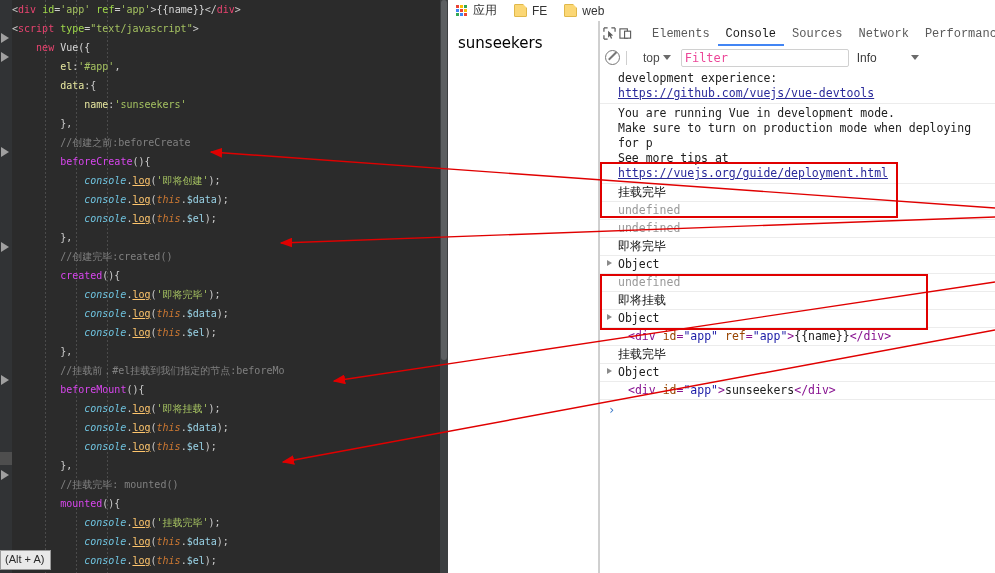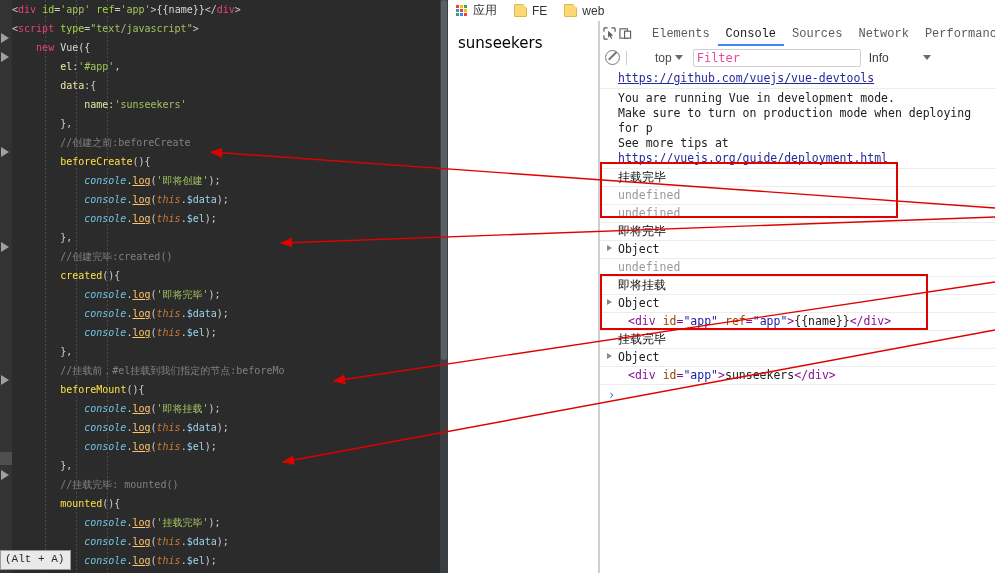--- a/index.html
+++ b/index.html
@@ -49,37 +49,37 @@
   .pn  { color: #cccccc; }          
   .at  { color: #9fd84a; }          
   .st  { color: #a5c261; }          
   .kw  { color: #e8436f; }          
   .fn  { color: #ffc66d; text-decoration: underline; }          
   .id  { color: #e8e8a0; }          
   .cm  { color: #808080; }          
   .obj { color: #6fc3df; font-style: italic; }  
   .ths { color: #cc7832; font-style: italic; }  
   .prp { color: #9ad4e8; }          
-  .mth { color: #fde047; }          
+  .mth { color: #d946ef; }          
   .pln { color: #d8d8d8; }
 
   #editor-scrollbar {
     position: absolute; left: 440px; top: 0; width: 8px; height: 573px;
     background: #3c3f41;
   }
   #editor-scrollbar .thumb {
     position: absolute; left: 1px; top: 0px; width: 6px; height: 360px;
     background: #5c5f61; border-radius: 3px;
   }
   #alt-a-tip {
     position: absolute; left: 0px; top: 550px;
     background: #e9e9e9; border: 1px solid #9a9a9a;
     color: #2a2a2a; font-size: 11px; line-height: 15px;
     padding: 1px 6px 2px 4px;
-    font-family: Liberation Mono, monospace;
+    font-family: Liberation Sans, sans-serif;
   }
 
   
   #browser {
     position: absolute; left: 448px; top: 0; width: 547px; height: 460px;
     background: #ffffff;
   }
   #bookmarks {
     position: absolute; left: 0; top: 0; width: 547px; height: 21px;
     background: #ffffff;
@@ -135,21 +135,21 @@
     display: flex; align-items: center; background: #ffffff;
   }
   .no-ico {
     width: 13px; height: 13px; border: 1.6px solid #777; border-radius: 50%;
     position: relative; margin-left: 5px;
   }
   .no-ico:after {
     content:''; position:absolute; left: 1px; top: 4.2px; width: 11px; height: 1.6px;
     background: #777; transform: rotate(-45deg); transform-origin: center;
   }
-  .ctx-select { font-size: 12px; color: #4a4a4a; display:flex; align-items:center; gap:3px; margin-left: 22px; }
+  .ctx-select { font-size: 12px; color: #4a4a4a; display:flex; align-items:center; gap:3px; margin-left: 10px; }
   .caret { width:0;height:0;border-left:4px solid transparent;border-right:4px solid transparent;border-top:5px solid #6a6a6a; }
   #filter-input {
     margin-left: 10px; width: 160px; height: 16px;
     border: 1px solid #d0d0d0; border-radius: 2px;
     font-size: 12px; color: #ec4899; padding: 0 3px;
     font-family: "DejaVu Sans Mono","Liberation Mono",monospace;
     display: flex; align-items: center; background: #fff;
   }
   .level-select { font-size:12px; color:#3a3a3a; display:flex; align-items:center; margin-left: 8px; gap: 34px; }
 
@@ -270,21 +270,21 @@
         <div id="filter-input">
           <span>Filter</span>
         </div>
         <div class="level-select">
           <span>Info</span>
           <span class="caret"></span>
         </div>
       </div>
 
       <div id="dt-console">
-          <div class="msg multi"><div><span class="lnk">https://github.com/vuejs/vue-devtools</span></div></div>
+          <div class="msg multi"><div>development experience:</div><div><span class="lnk">https://github.com/vuejs/vue-devtools</span></div></div>
           <div class="msg multi"><div>You are running Vue in development mode.</div><div>Make sure to turn on production mode when deploying for p</div><div>See more tips at <span class="lnk">https://vuejs.org/guide/deployment.html</span></div></div>
           <div class="msg cn">挂载完毕</div>
           <div class="msg dim">undefined</div>
           <div class="msg dim">undefined</div>
           <div class="msg cn">即将完毕</div>
           <div class="msg objline"><span class="obj-tri"></span><span>Object</span></div>
           <div class="msg dim">undefined</div>
           <div class="msg cn">即将挂载</div>
           <div class="msg objline"><span class="obj-tri"></span><span>Object</span></div>
           <div class="msg dom">&lt;div <span class="dom-attr">id</span>=<span class="dom-val">"app"</span> <span class="dom-attr">ref</span>=<span class="dom-val">"app"</span>&gt;<span class="dom-txt">{{name}}</span>&lt;/div&gt;</div>

